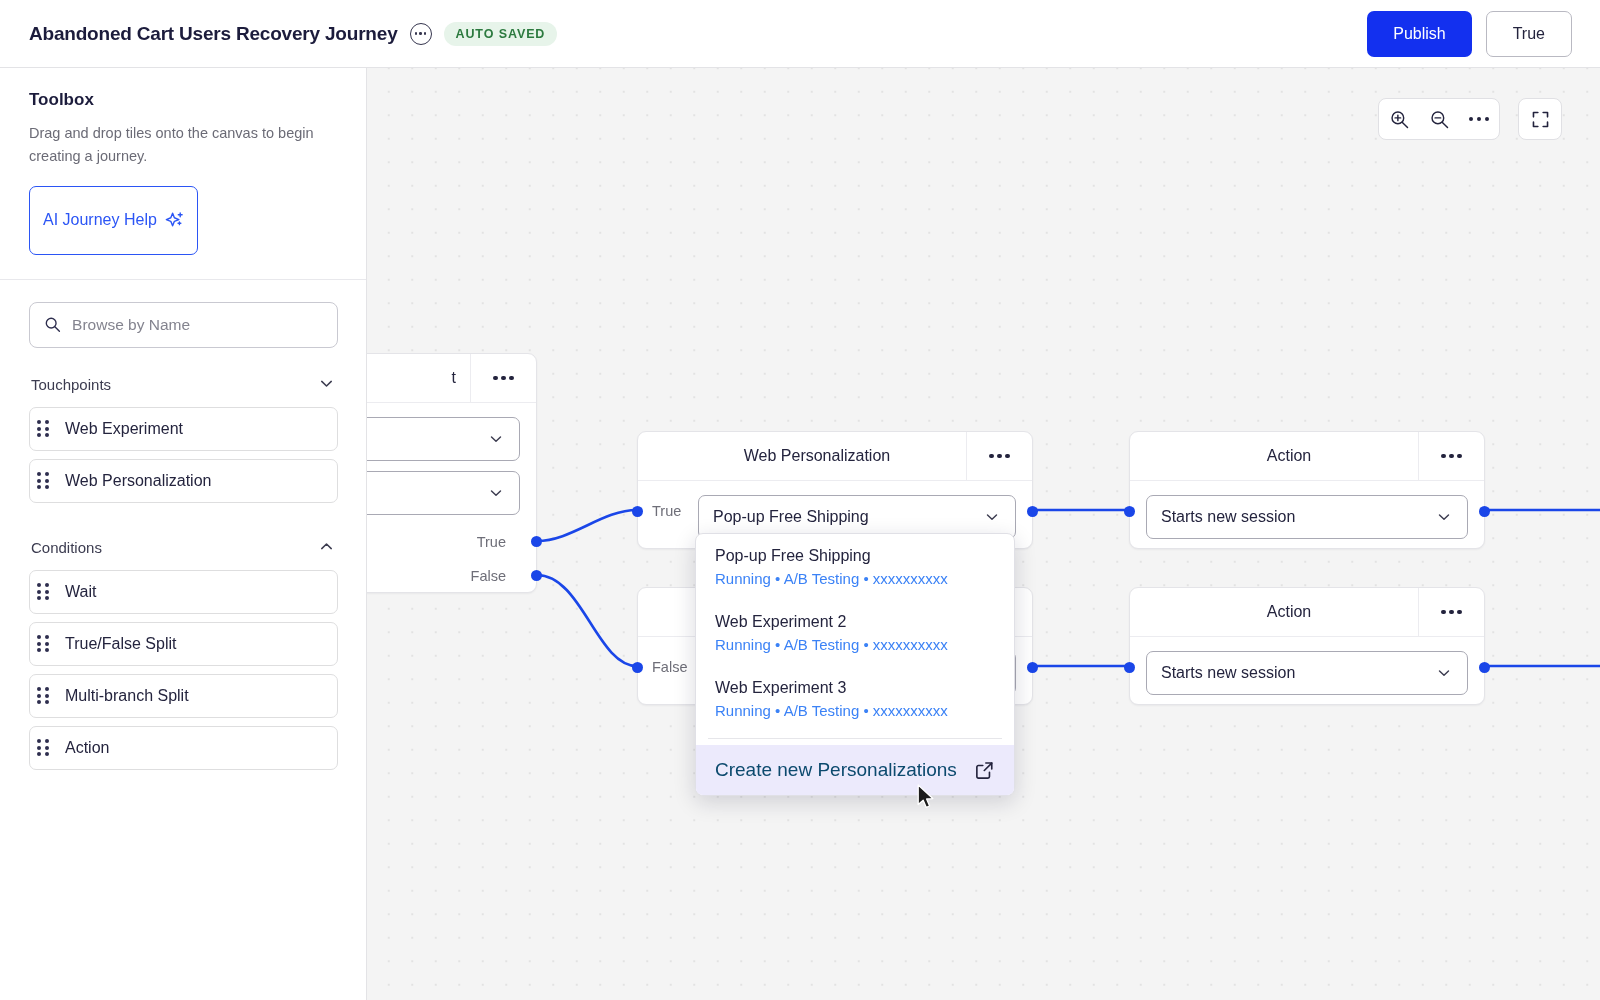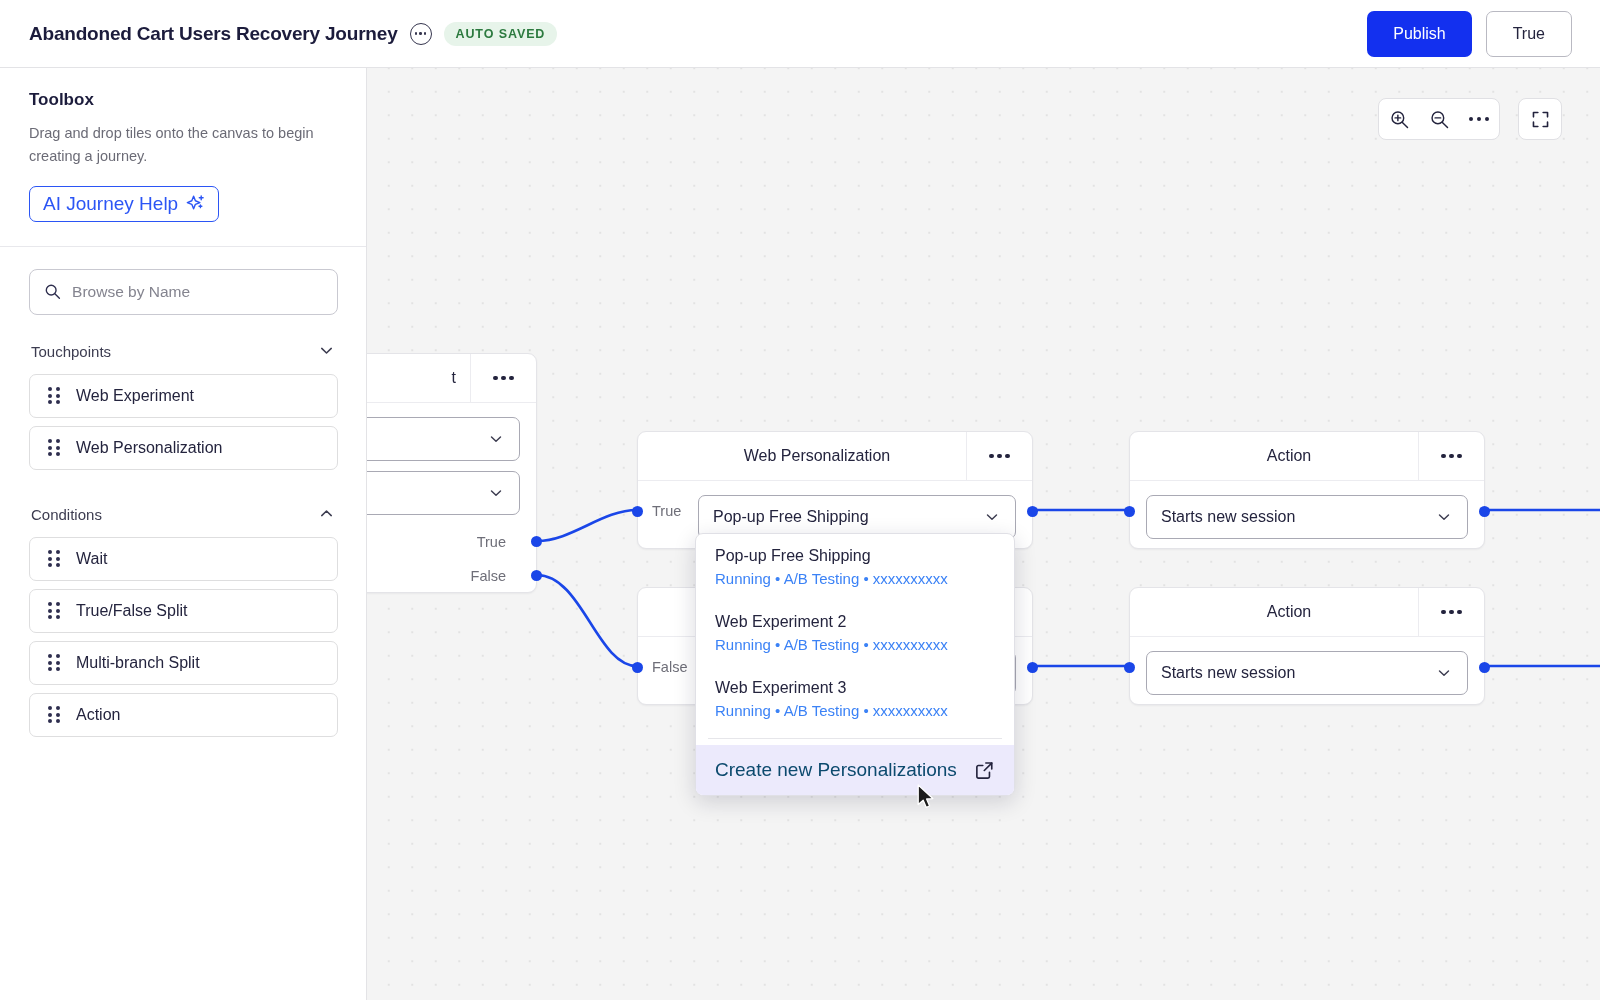--- a/index.html
+++ b/index.html
@@ -47,21 +47,21 @@
   .sidebar {
     position: absolute; left: 0; top: 68px; width: 367px; height: 932px;
     background: #fff; border-right: 1px solid #e3e3e6; z-index: 30;
   }
   .tb-head { padding: 22px 28px 24px 29px; border-bottom: 1px solid #e8e8ec; }
   .tb-title { font-size: 17px; font-weight: bold; color: #1c1c3c; margin-bottom: 12px; }
   .tb-sub { font-size: 14.5px; color: #6b6b76; line-height: 1.58; max-width: 315px; }
   .ai-help {
     margin-top: 18px; display: inline-flex; align-items: center; gap: 8px;
     border: 1px solid #2b55f5; color: #2b55f5; background: #fff;
-    border-radius: 7px; padding: 6px 13px; font-size: 19px; cursor: pointer;
+    border-radius: 7px; padding: 24px 13px; font-size: 16px; cursor: pointer;
     font-family: inherit;
   }
   .search-wrap { padding: 22px 28px 0 29px; }
   .search-box {
     display: flex; align-items: center; gap: 11px; height: 46px;
     border: 1px solid #c9c9d1; border-radius: 8px; padding: 2px 14px;
   }
   .search-box input {
     border: none; outline: none; font-size: 15.5px; color: #23233d;
     font-family: inherit; width: 100%; background: transparent;
@@ -70,21 +70,21 @@
   .group { padding: 0 28px 0 29px; }
   .group-head {
     display: flex; align-items: flex-end; justify-content: space-between;
     padding: 26px 2px 14px 2px; cursor: pointer;
   }
   .group-head span { font-size: 15px; color: #3c3c50; }
   .chev { color: #3c3c50; display: block; }
   .tile {
     display: flex; align-items: center; gap: 16px; height: 44px;
     border: 1px solid #dededf; border-radius: 7px; margin-bottom: 8px;
-    padding-left: 18px; background: #fff; cursor: grab;
+    padding-left: 7px; background: #fff; cursor: grab;
   }
   .tile-label { font-size: 16px; color: #24243e; }
   .dots6 {
     display: grid; grid-template-columns: 4px 4px; grid-template-rows: 4px 4px 4px;
     gap: 2.5px 4px;
   }
   .dots6 i { width: 4px; height: 4px; border-radius: 50%; background: #2e2e4e; display: block; }
 
   
   .canvas {

